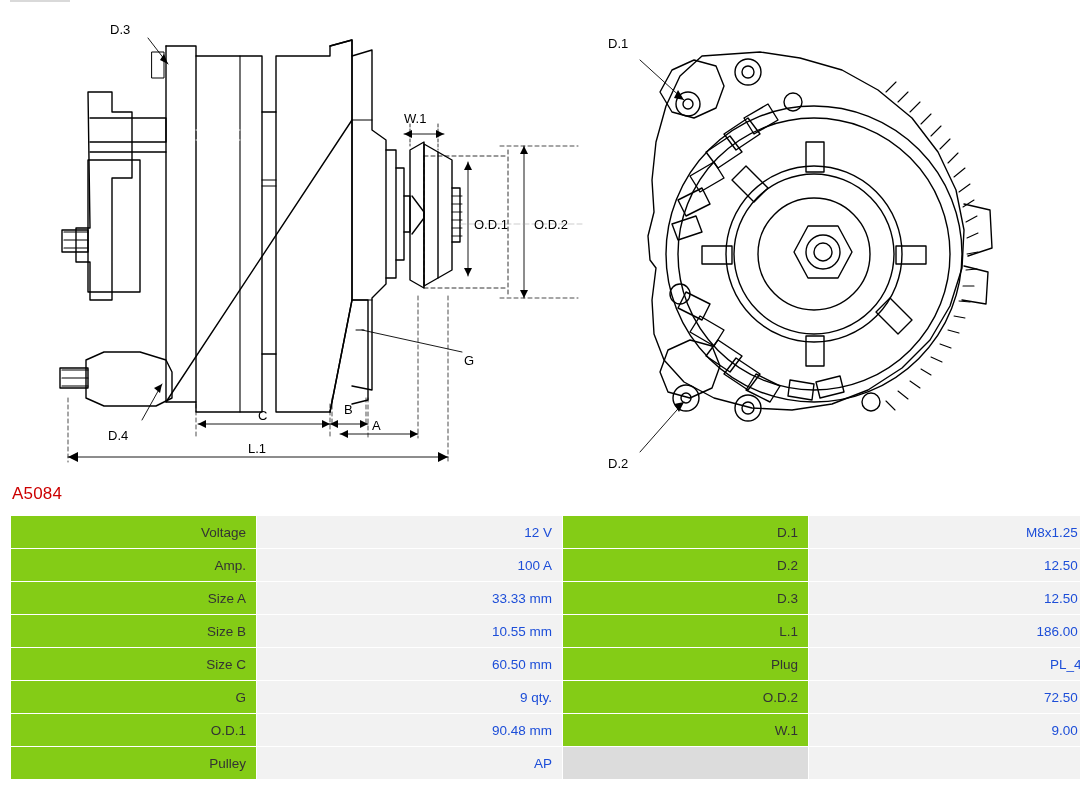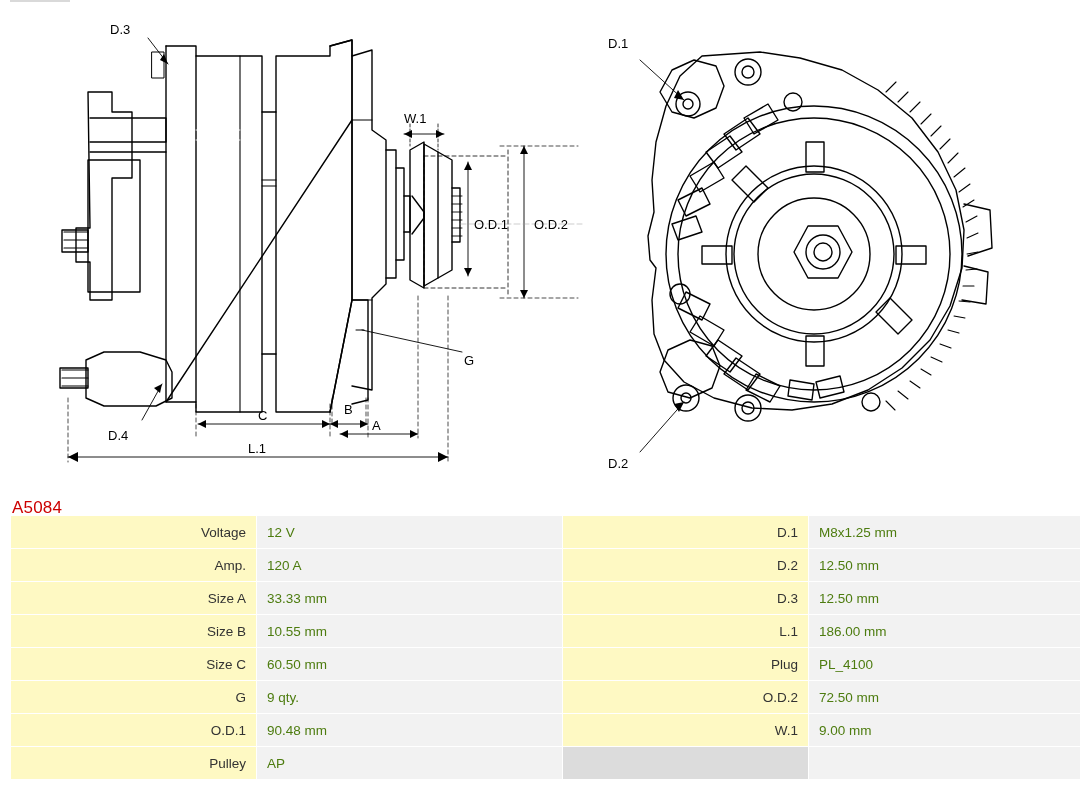--- a/index.html
+++ b/index.html
@@ -26,21 +26,21 @@
     top: 0;
     width: 1080px;
     height: 480px;
   }
   .drawing-area svg {
     display: block;
   }
   .part-number {
     position: absolute;
     left: 12px;
-    top: 498px;
+    top: 484px;
     font-size: 17px;
     color: #cc0000;
     font-weight: normal;
     letter-spacing: 0.2px;
   }
   .spec-table {
     position: absolute;
     left: 10px;
     top: 515px;
     width: 1060px;
@@ -48,29 +48,29 @@
     table-layout: fixed;
   }
   .spec-table td {
     border: 1px solid #ffffff;
     height: 32px;
     padding: 0 10px;
     font-size: 13.5px;
     vertical-align: middle;
   }
   .spec-table td.label {
-    background: #fef9c3;
+    background: #84cc16;
     text-align: right;
     color: #333333;
     width: 225px;
   }
   .spec-table td.value {
     background: #f2f2f2;
-    text-align: left;
-    color: #4d7c0f;
+    text-align: right;
+    color: #1d4ed8;
     width: 285px;
   }
   .spec-table td.empty {
     background: #f2f2f2;
   }
   .spec-table td.label.empty {
     background: #dcdcdc;
   }
   .topline {
     position: absolute;
@@ -272,21 +272,21 @@
   <table class="spec-table">
     <tbody>
       <tr>
         <td class="label">Voltage</td>
         <td class="value">12 V</td>
         <td class="label">D.1</td>
         <td class="value">M8x1.25 mm</td>
       </tr>
       <tr>
         <td class="label">Amp.</td>
-        <td class="value">120 A</td>
+        <td class="value">100 A</td>
         <td class="label">D.2</td>
         <td class="value">12.50 mm</td>
       </tr>
       <tr>
         <td class="label">Size A</td>
         <td class="value">33.33 mm</td>
         <td class="label">D.3</td>
         <td class="value">12.50 mm</td>
       </tr>
       <tr>

